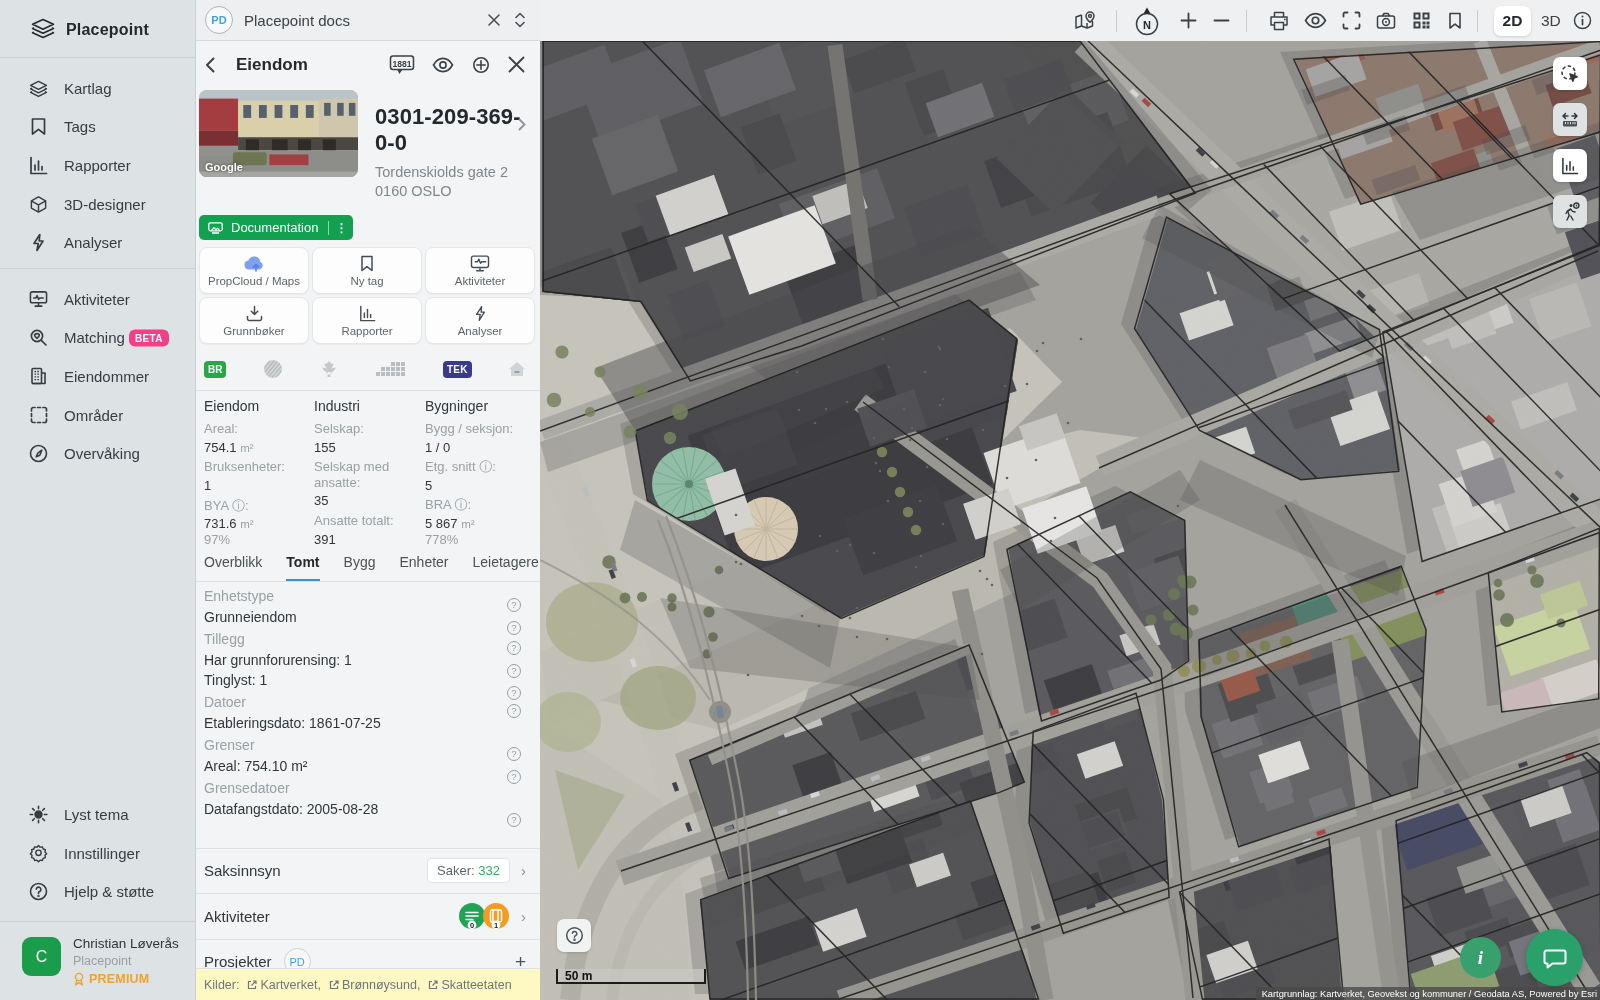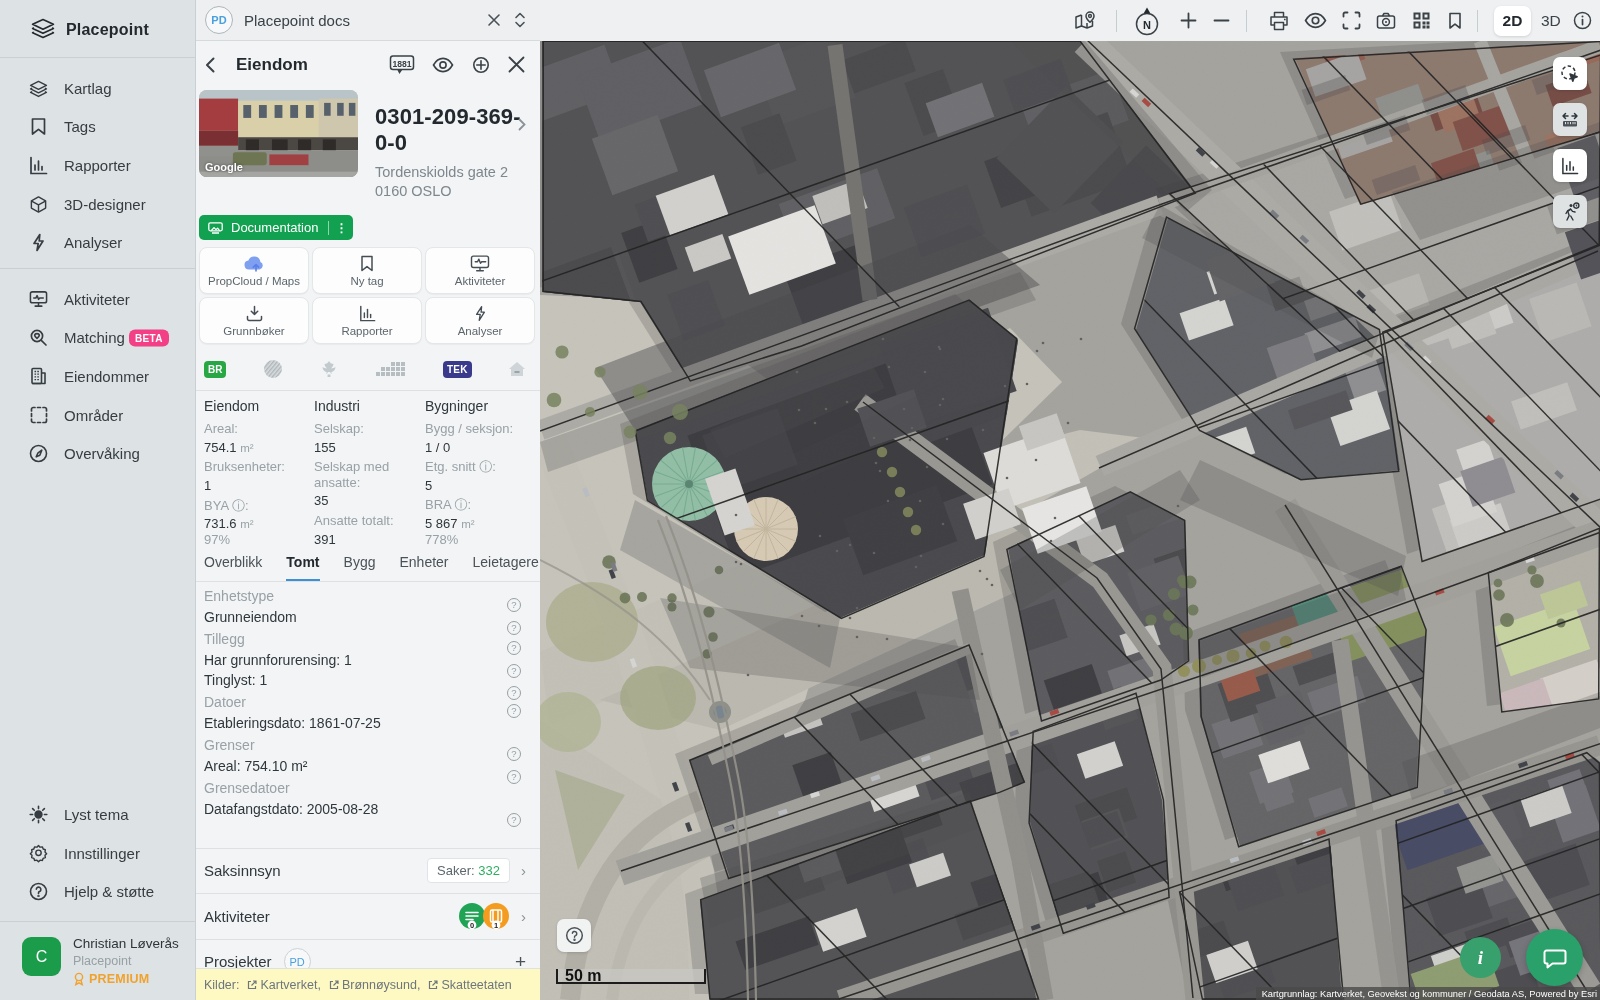--- a/index.html
+++ b/index.html
@@ -439,21 +439,21 @@
 #map { position:relative; width:1060px; height:1000px; flex:1; background:#a8a6a1; overflow:hidden; }
 #mtb { position:absolute; left:0; top:0; right:0; height:41px; background:#eef0f1; display:flex; align-items:center; z-index:30; }
 #mtb .mi { display:flex; align-items:center; justify-content:center; color:#3a4147; }
 #mtb .vd { width:1px; height:22px; background:#c6cdd0; }
 .btn2d { width:37px; height:30px; background:#fff; border-radius:7px; box-shadow:0 1px 3px #00000022; display:flex; align-items:center; justify-content:center; font-size:15.5px; font-weight:bold; color:#23292e; }
 .t3d { font-size:15.5px; color:#3a4147; }
 .rtools { position:absolute; right:13px; top:57px; width:34px; z-index:30; display:flex; flex-direction:column; gap:13px; }
 .rtool { width:34px; height:33px; border-radius:7px; display:flex; align-items:center; justify-content:center; box-shadow:0 1px 3px #00000026; }
 .rtool.w { background:#fff; } .rtool.g { background:#dfe2e3; }
 #qbtn { position:absolute; left:17px; bottom:48px; width:34px; height:33px; background:#f1f2f2; border-radius:7px; box-shadow:0 1px 3px #00000026; display:flex; align-items:center; justify-content:center; z-index:30; color:#4a5258; }
-#scale { position:absolute; left:16px; bottom:16px; width:150px; height:15px; background:#c8c6c1c2; border:2px solid #1c1c1c; border-top:none; z-index:30; font-size:16px; font-weight:bold; color:#111; padding:0px 0 0 7px; line-height:14px;}
+#scale { position:absolute; left:16px; bottom:16px; width:150px; height:15px; background:#c8c6c1c2; border:2px solid #1c1c1c; border-top:none; z-index:30; font-size:12px; font-weight:bold; color:#111; padding:0px 0 0 7px; line-height:14px;}
 #attrib { position:absolute; right:0; bottom:0; height:13px; background:#4a4a4acc; color:#fff; font-size:9.3px; display:flex; align-items:center; padding:0 3px 0 6px; z-index:30; }
 #infob { position:absolute; right:99px; bottom:22px; width:41px; height:41px; border-radius:50%; background:#37a06c; display:flex; align-items:center; justify-content:center; z-index:30; color:#fff; font-size:19px; font-weight:bold; font-family:"Liberation Serif",serif; font-style:italic;}
 #chatb { position:absolute; right:17px; bottom:14px; width:57px; height:57px; border-radius:50%; background:#2aa06a; display:flex; align-items:center; justify-content:center; z-index:30; box-shadow:0 2px 6px #00000033;}
 </style>
 <div id="map">
 <svg id="aerial" width="1060" height="1000" viewBox="0 0 1060 1000" style="position:absolute;left:0;top:0;">
 <defs>
           <filter id="noise">
             <feTurbulence type="fractalNoise" baseFrequency="0.9" numOctaves="2" result="n"></feTurbulence>
             <feColorMatrix in="n" type="matrix" values="0 0 0 0 0.5 0 0 0 0 0.5 0 0 0 0 0.5 0 0 0 0.5 0"></feColorMatrix>

